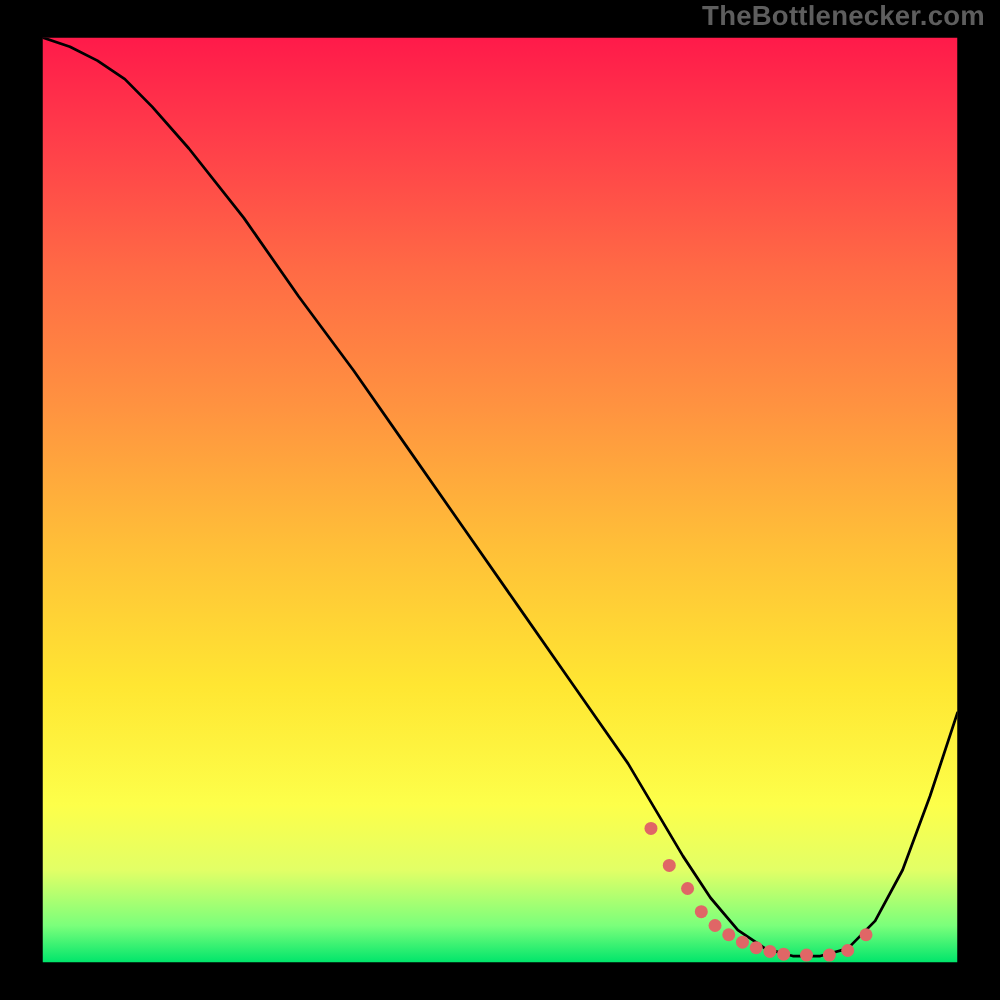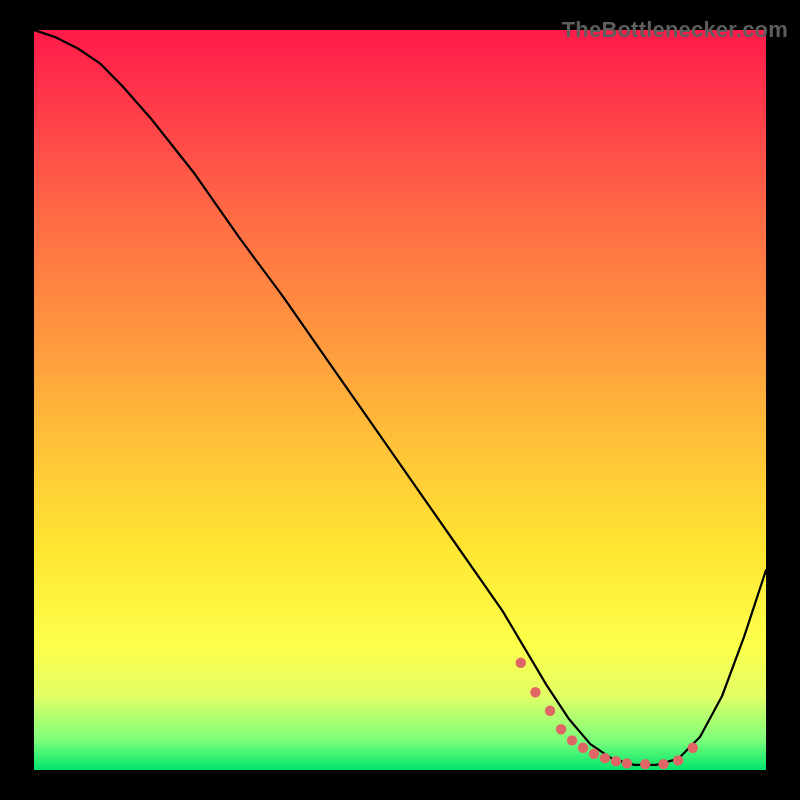--- a/index.html
+++ b/index.html
@@ -5,21 +5,21 @@
   * { margin: 0; padding: 0; box-sizing: border-box; }
   html, body { width: 800px; height: 800px; background: #000; overflow: hidden; }
   .container {
     width: 800px;
     height: 800px;
     background: #000;
     position: relative;
   }
   .watermark {
     position: absolute;
-    top: 17px;
+    top: 0;
     right: 12px;
     color: #5e5e5e;
     font-family: Arial, Helvetica, sans-serif;
     font-size: 22px;
     font-weight: bold;
     letter-spacing: 0.2px;
     z-index: 10;
   }
   .plot {
     position: absolute;

